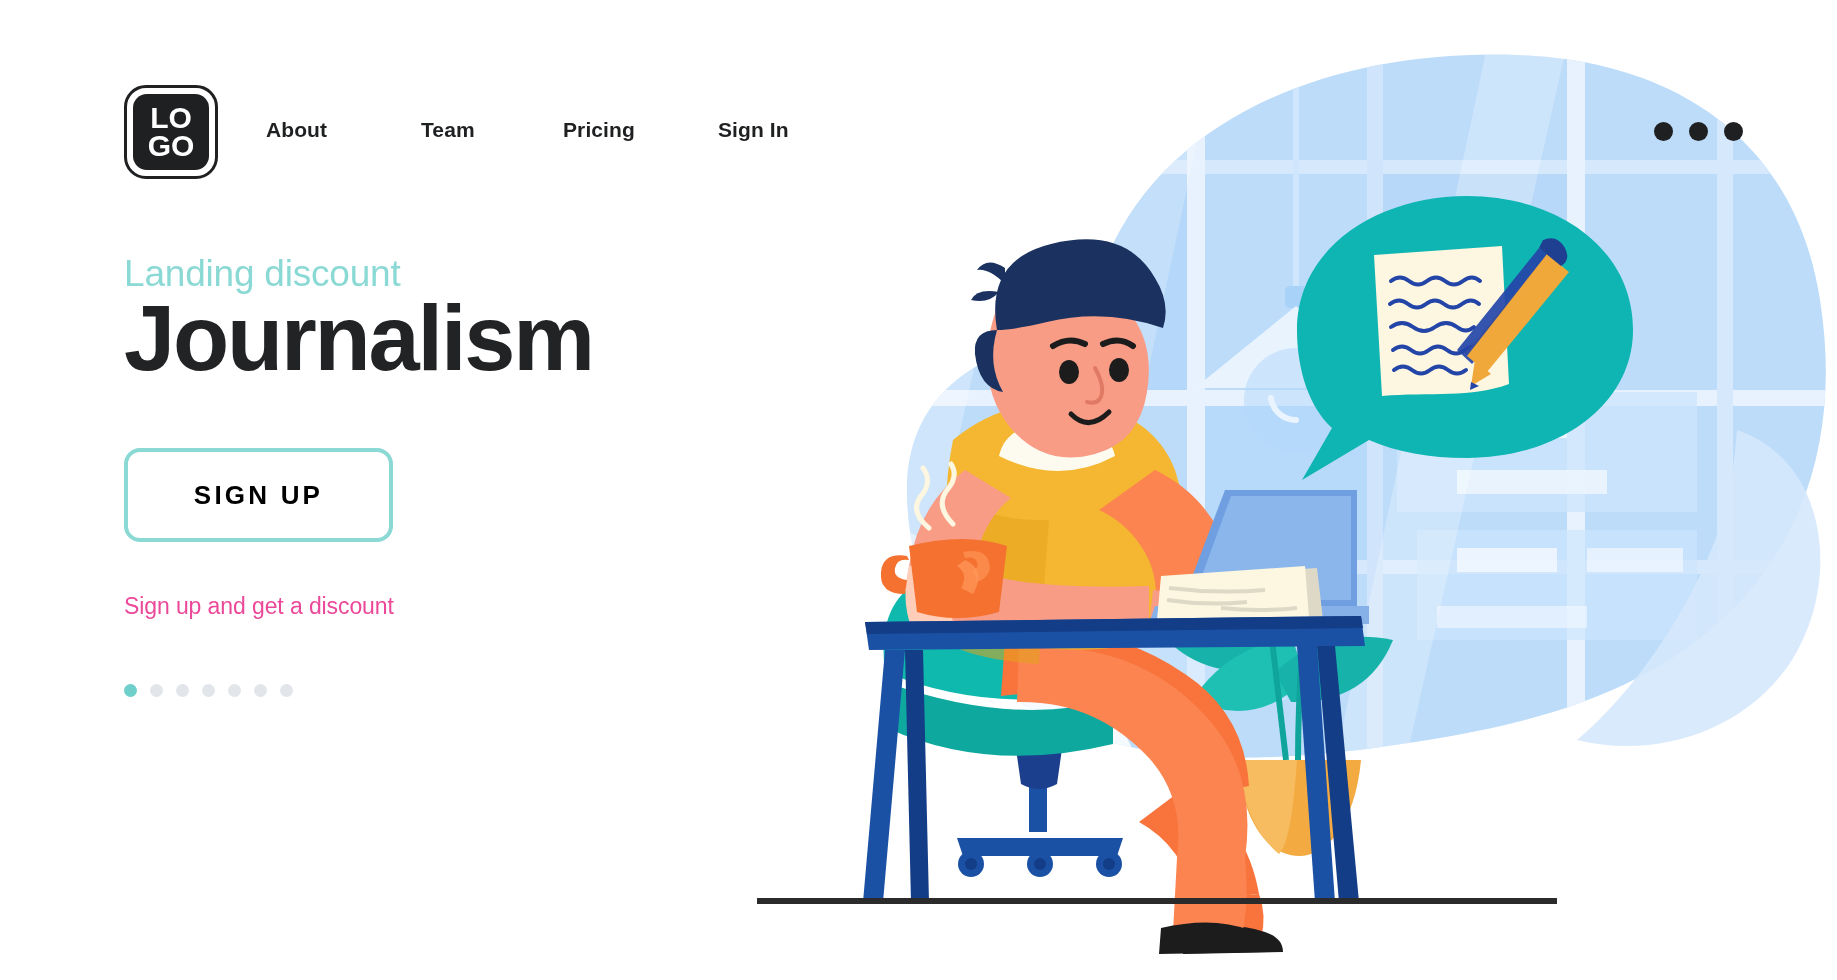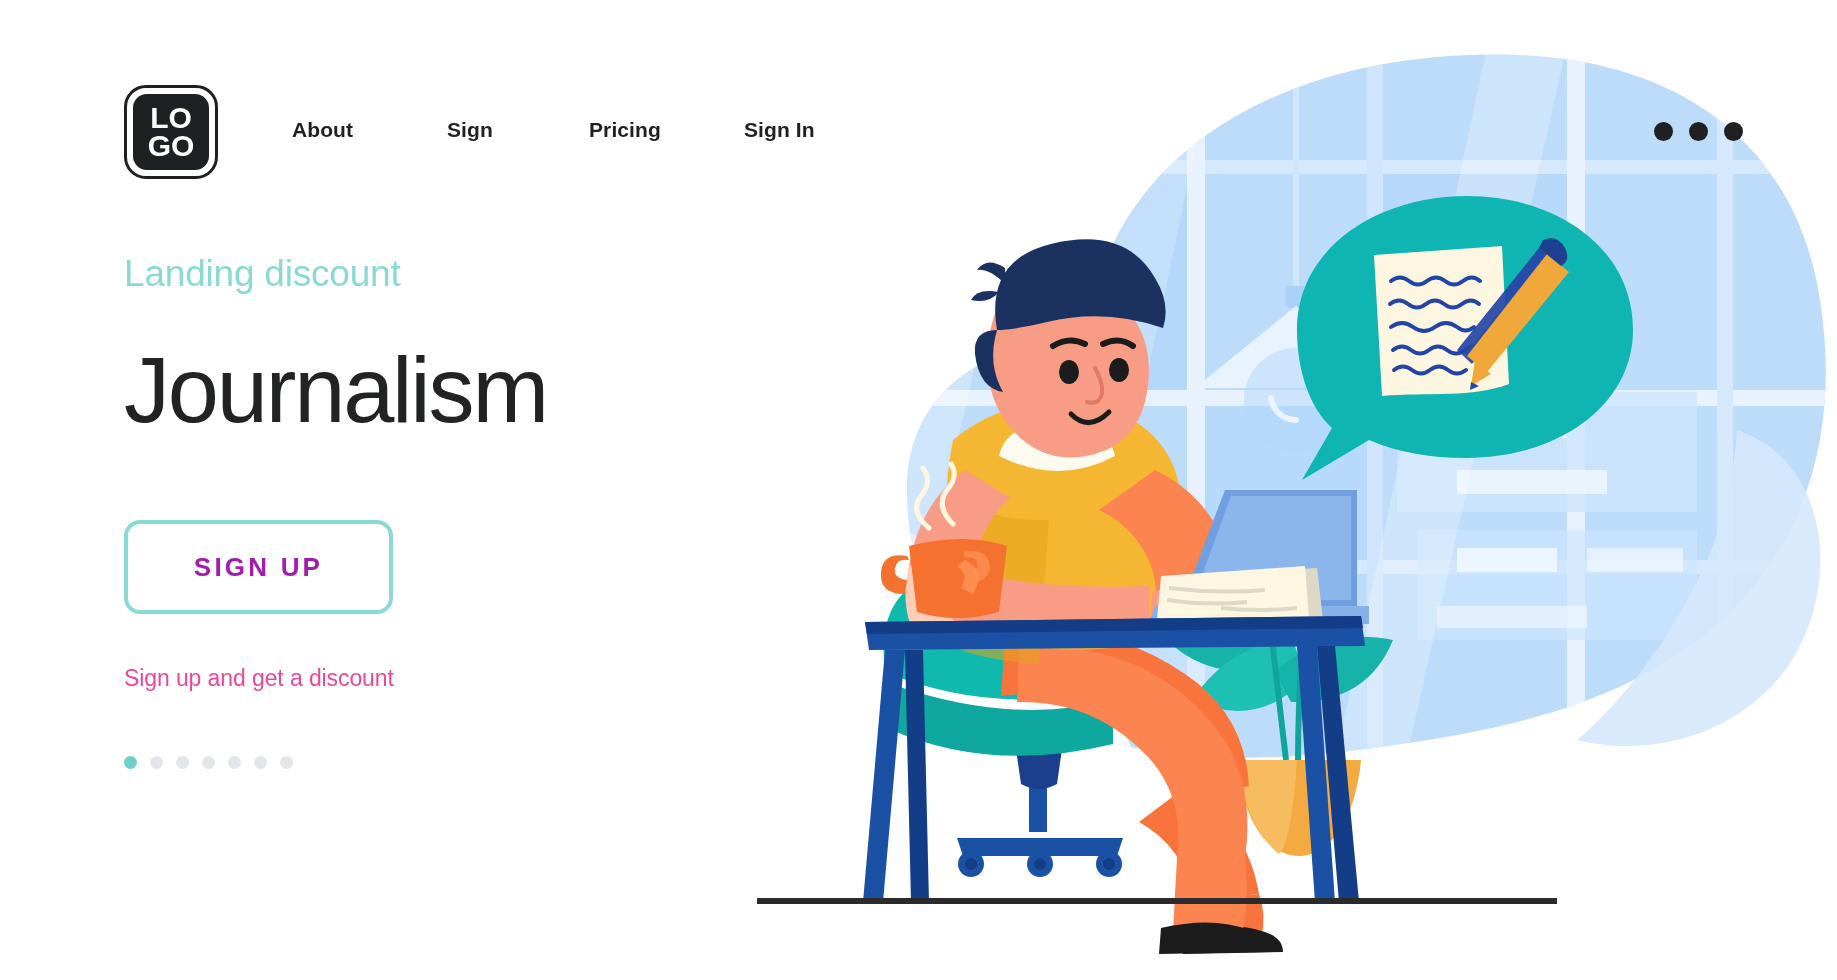--- a/index.html
+++ b/index.html
@@ -51,21 +51,21 @@
   .logo-inner span {
     color: #ffffff;
     font-weight: 700;
     font-size: 30px;
     letter-spacing: 0px;
     font-family: "Liberation Sans", sans-serif;
   }
 
   .nav {
     position: absolute;
-    left: 292px;
+    left: 266px;
     top: 118px;
     display: flex;
     align-items: center;
   }
   .nav a {
     display: block;
     color: #1f2022;
     font-size: 21px;
     font-weight: 700;
     text-decoration: none;
@@ -99,38 +99,37 @@
     z-index: 30;
   }
   .eyebrow {
     color: #8ad9d5;
     font-size: 37px;
     font-weight: 400;
     letter-spacing: -0.2px;
     line-height: 1;
   }
   .headline {
-    margin-top: 52px;
     color: #212325;
     font-size: 92px;
-    font-weight: 400;
+    font-weight: 700;
     letter-spacing: -2.2px;
     line-height: 1;
   }
   .cta {
-    margin-top: 84px;
+    margin-top: 64px;
     display: inline-flex;
     align-items: center;
     justify-content: center;
     width: 269px;
     height: 94px;
     border: 4px solid #8ad9d5;
     border-radius: 16px;
     background: transparent;
-    color: #a21caf;
+    color: #000000;
     font-size: 26px;
     font-weight: 700;
     letter-spacing: 3.2px;
     cursor: pointer;
     font-family: "Liberation Sans", sans-serif;
   }
   .subtext {
     margin-top: 51px;
     color: #ec4899;
     font-size: 23px;
@@ -171,21 +170,21 @@
 
     <div class="logo">
       <div class="logo-inner">
         <span>LO</span>
         <span>GO</span>
       </div>
     </div>
 
     <nav class="nav">
       <a href="#">About</a>
-      <a href="#">Sign</a>
+      <a href="#">Team</a>
       <a href="#">Pricing</a>
       <a href="#">Sign In</a>
     </nav>
 
     <div class="kebab">
       <i></i>
       <i></i>
       <i></i>
     </div>
   </div>

